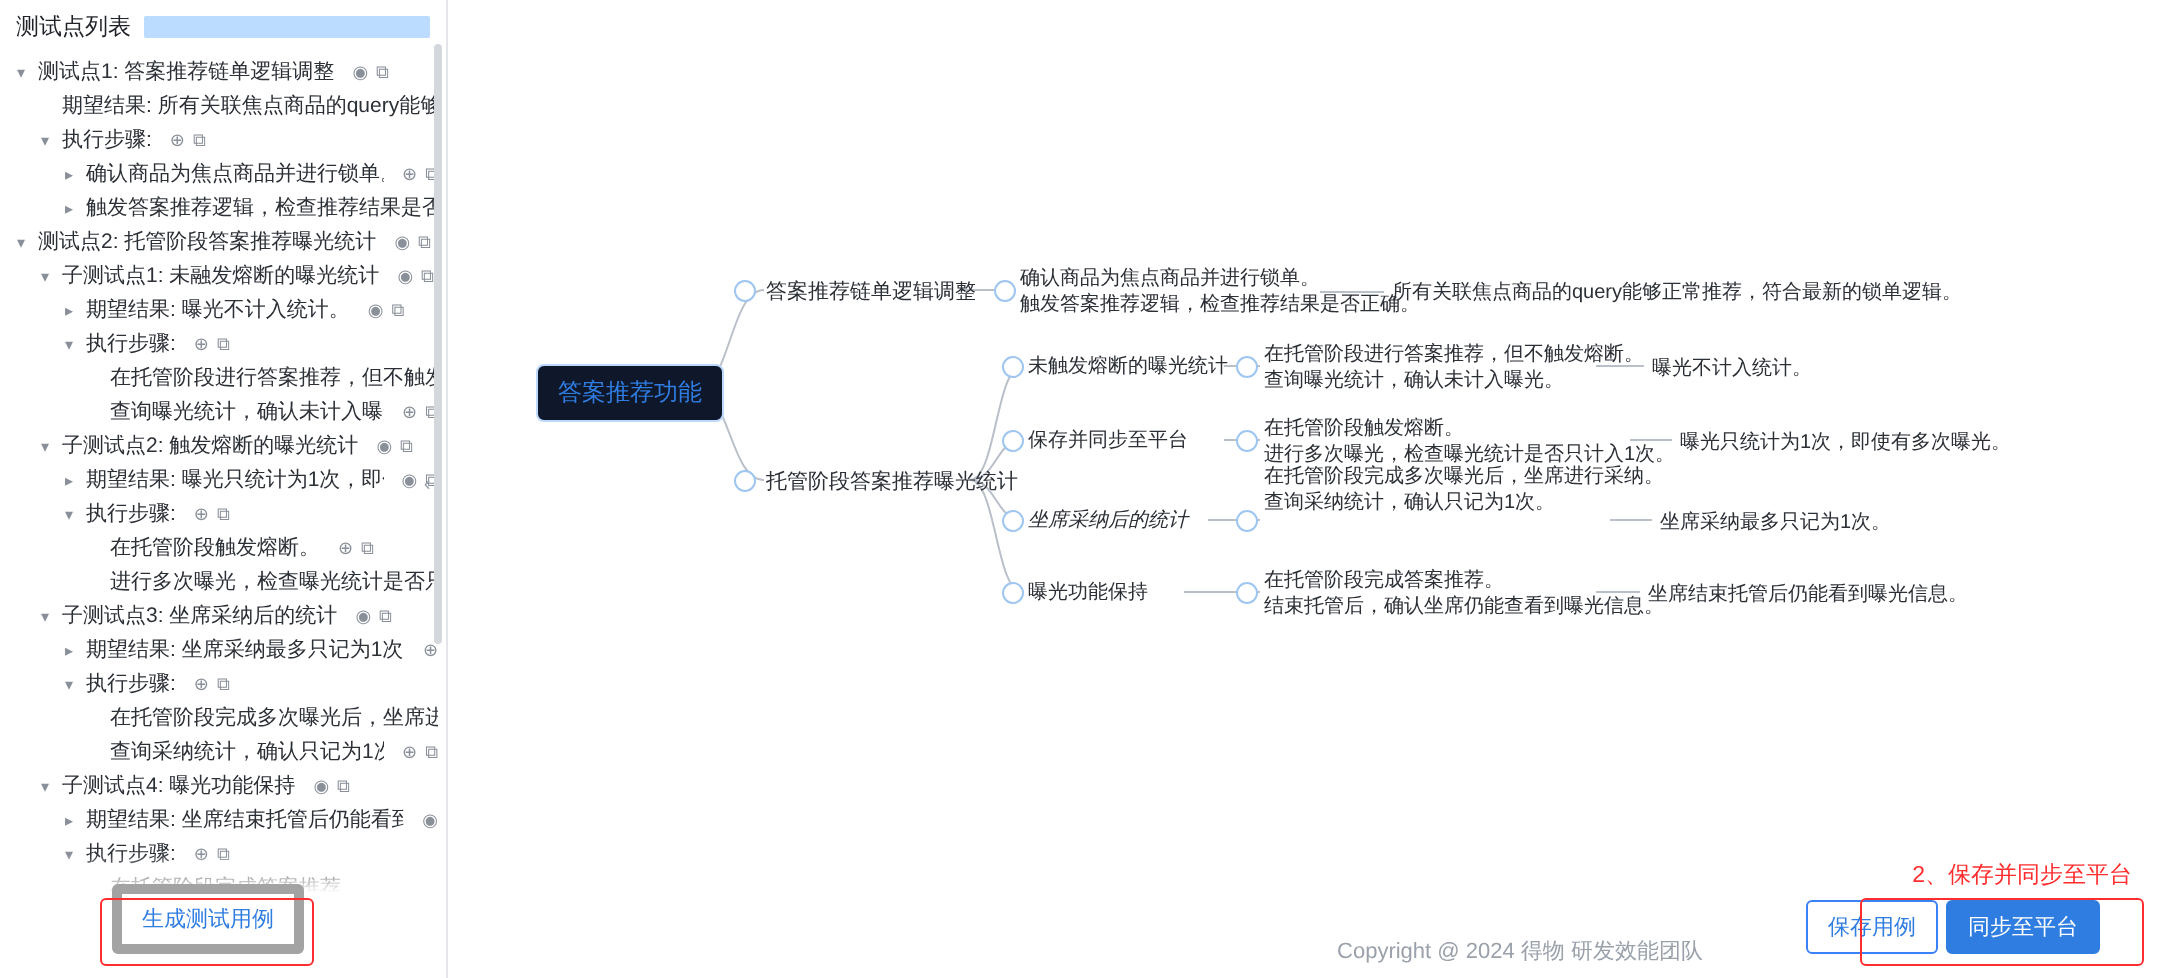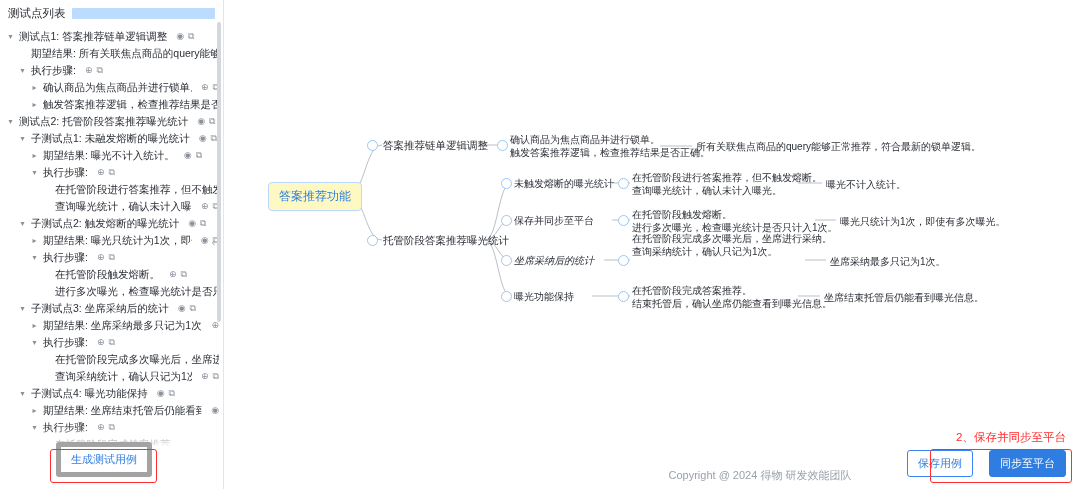--- a/index.html
+++ b/index.html
@@ -81,38 +81,38 @@
   
   #mindmap{
     position:absolute;left:220px;top:0;right:0;bottom:0;
   }
   #mm-svg{position:absolute;left:0;top:0;}
   .node{
     position:absolute;white-space:nowrap;font-size:10.5px;color:#2b2f36;
   }
   #root-node{
     position:absolute;left:48px;top:182px;
-    background:#fef9c3;border:1px solid #bcd9fb;border-radius:4px;
+    background:#0f172a;border:1px solid #bcd9fb;border-radius:4px;
     color:#2f7de1;font-size:12px;padding:5px 10px;white-space:nowrap;
   }
   .ring{
     position:absolute;width:9px;height:9px;border:1px solid #9ec6f0;
     border-radius:50%;background:#fff;
   }
   .l2{font-size:10.5px;color:#2b2f36;}
   .l3{font-size:10px;color:#2b2f36;line-height:13px;}
   .l4{font-size:10px;color:#2b2f36;line-height:13px;}
   
   #footer{
     position:absolute;left:220px;right:0;bottom:6px;text-align:center;
     color:#9aa1ab;font-size:11px;
   }
   
   #right-btns{
-    position:absolute;right:14px;bottom:12px;display:flex;gap:16px;
+    position:absolute;right:30px;bottom:12px;display:flex;gap:4px;
   }
   .rb{
     border:1px solid #3b82f6;background:#fff;color:#2f7de1;
     font-size:11px;padding:5px 10px;border-radius:3px;cursor:pointer;
     white-space:nowrap;
   }
   .rb.primary{background:#2f7de1;color:#fff;border-color:#2f7de1;}
   #right-outline{
     position:absolute;right:8px;bottom:6px;width:140px;height:32px;
     border:1.6px solid #ff2d2d;border-radius:3px;pointer-events:none;

